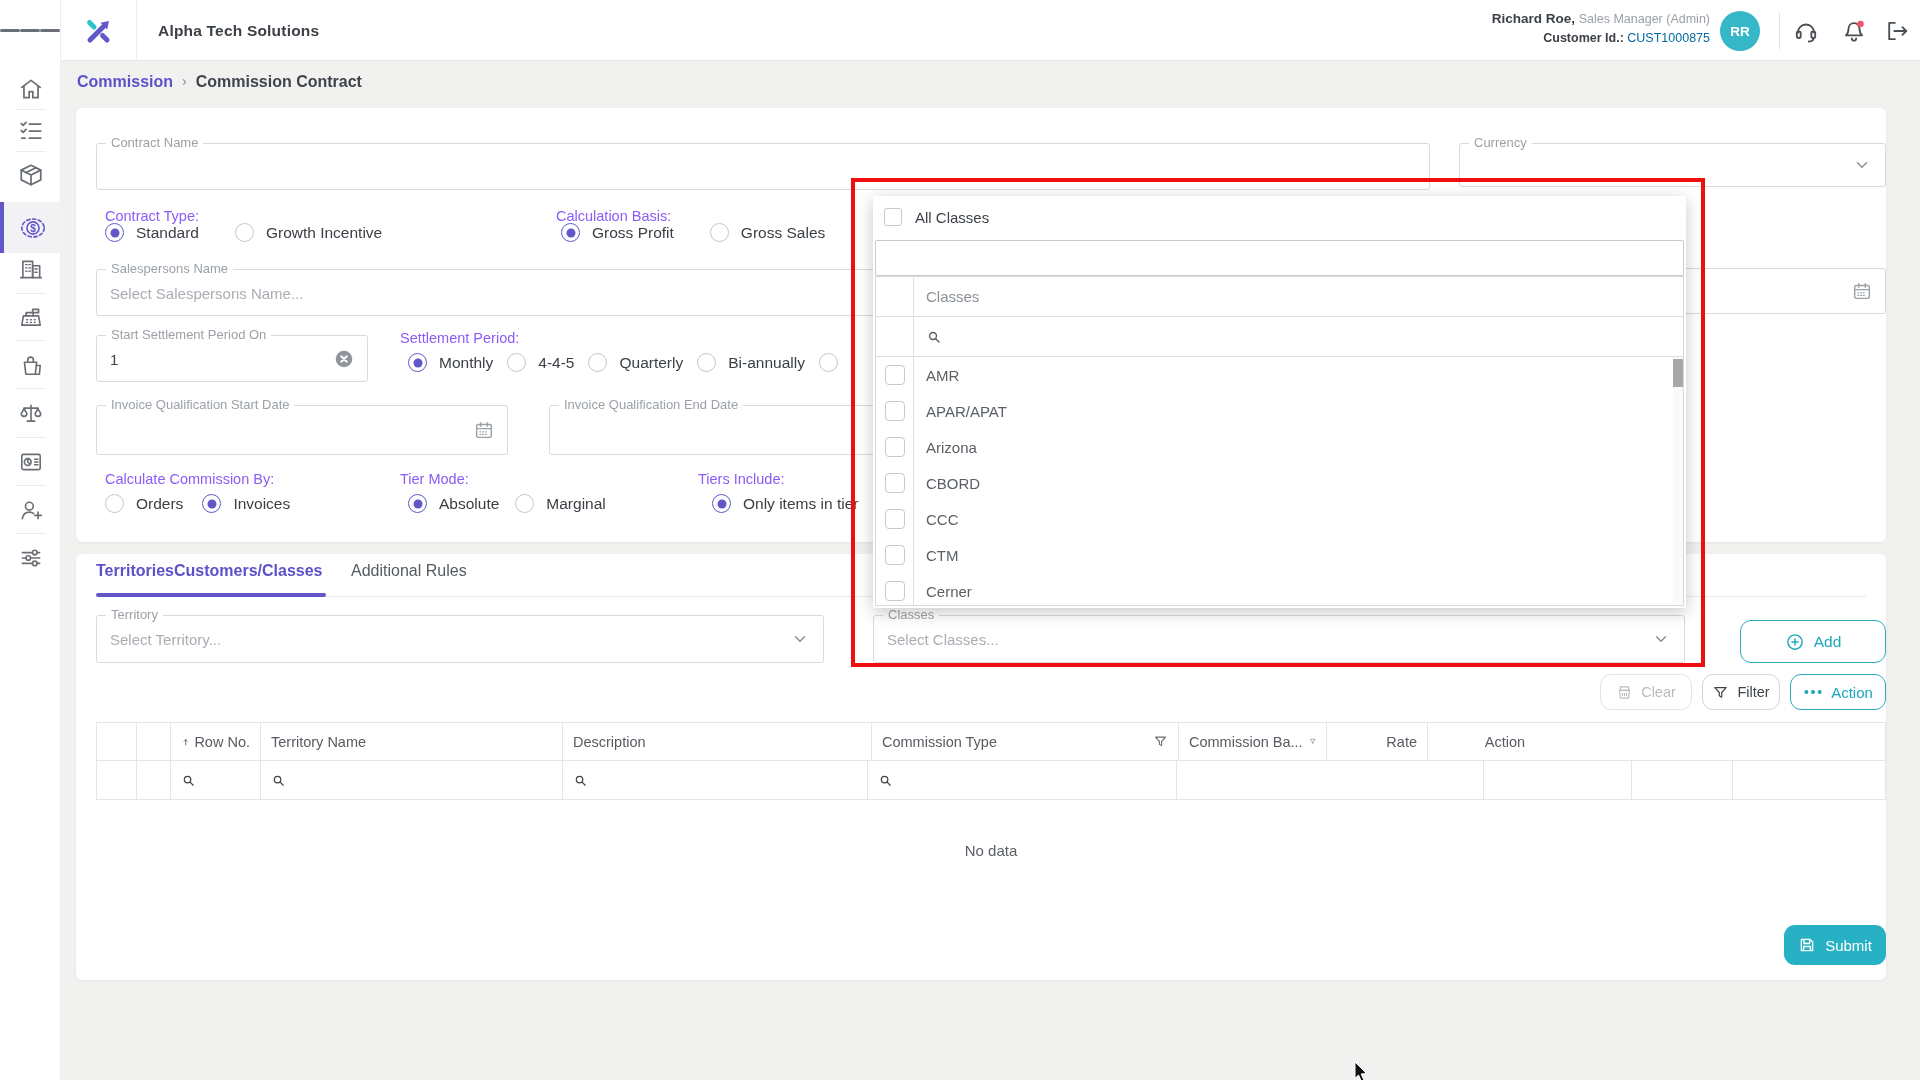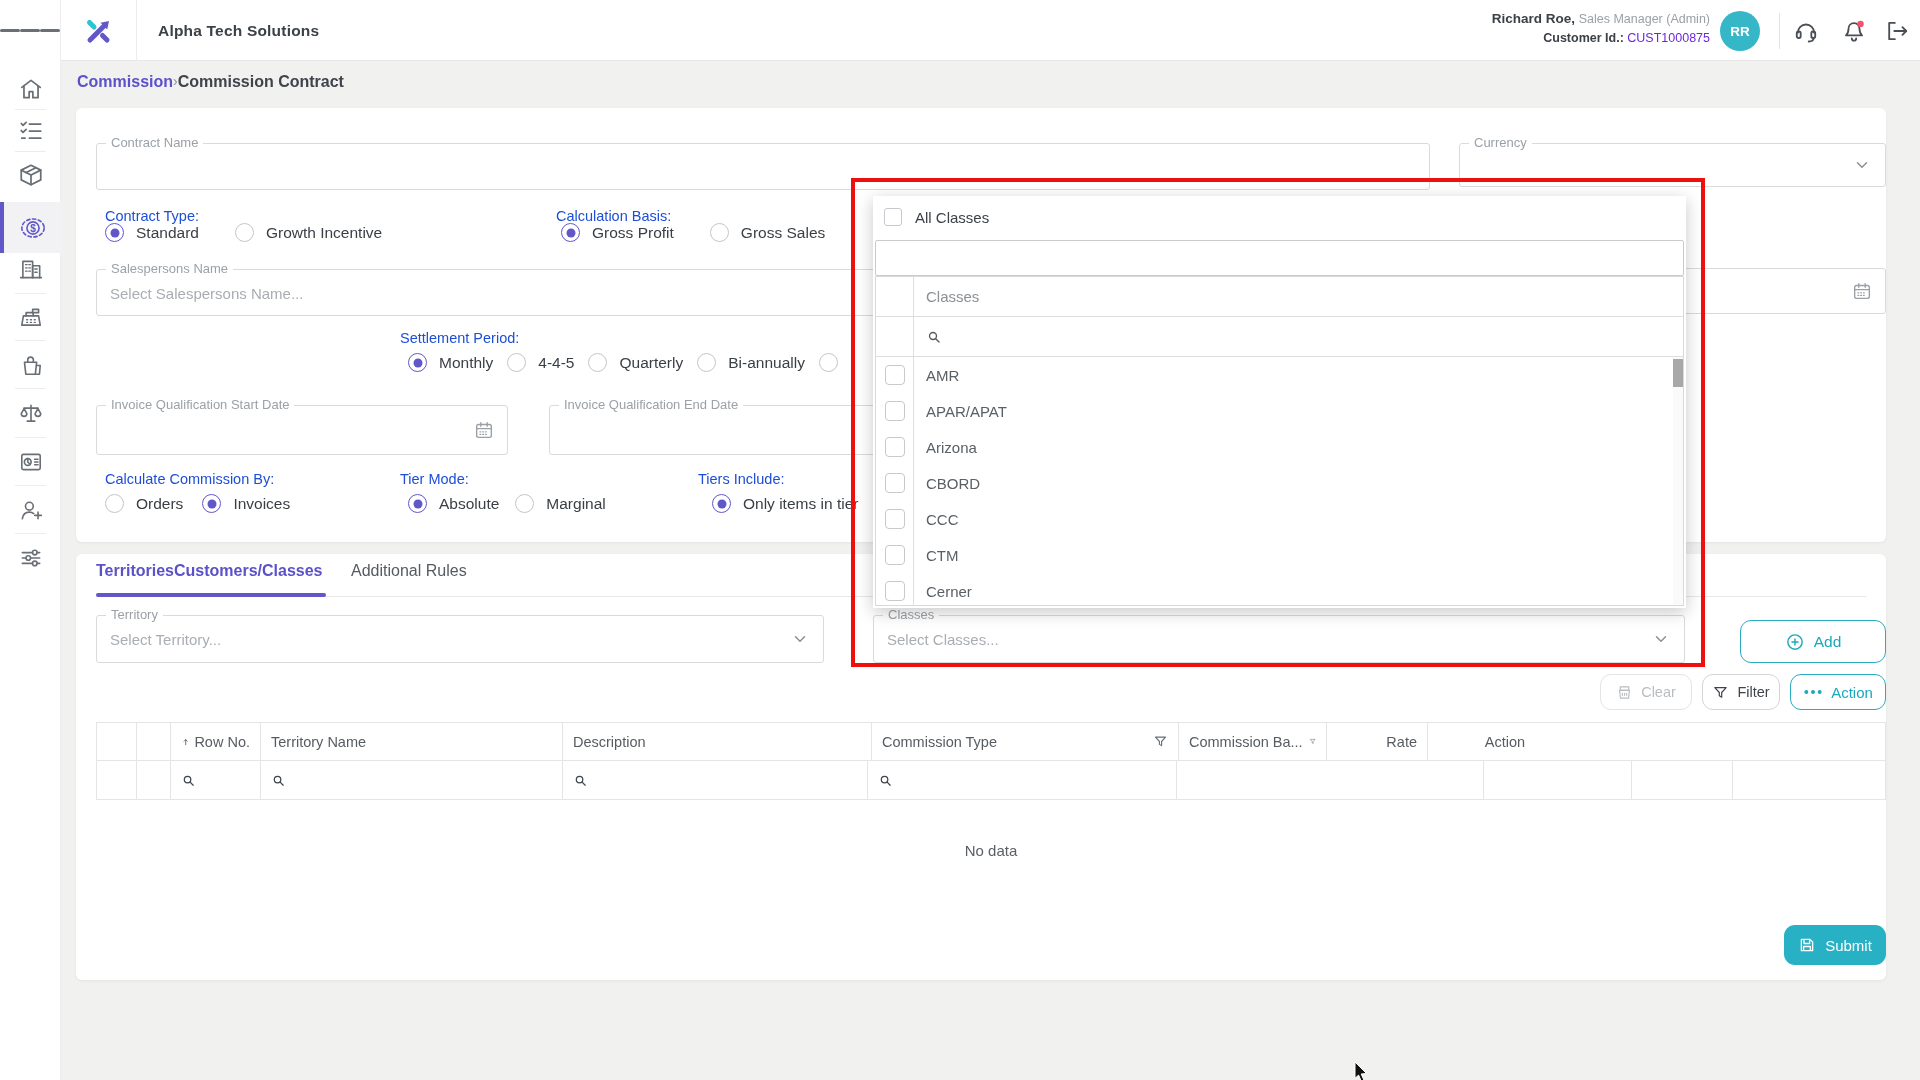--- a/index.html
+++ b/index.html
@@ -11,54 +11,54 @@
   .hamburger { position:absolute; left:0; top:0; width:61px; height:61px; border-right:1px solid #ededed; display:flex; align-items:center; justify-content:center; cursor:pointer; background:#fff; border-top:none; border-bottom:none; border-left:none;}
   .hamburger span { display:block; width:26px; height:2.5px; background:#6a6f75; border-radius:2px; margin:3px 0; }
   .logo-box { position:absolute; left:61px; top:0; width:76px; height:61px; border-right:1px solid #ededed; display:flex; align-items:center; justify-content:center; }
   .app-title { position:absolute; left:158px; top:0; height:61px; display:flex; align-items:center; font-size:15.5px; font-weight:700; color:#3c4147; letter-spacing:.2px; }
   .user-block { position:absolute; right:210px; top:9px; text-align:right; line-height:1.5; }
   .user-line1 { font-size:13.5px; }
   .user-name { font-weight:700; color:#3c4147; }
   .user-role { color:#9aa0a6; font-size:12.5px; }
   .user-line2 { font-size:12.5px; }
   .cust-label { font-weight:700; color:#3c4147; }
-  .cust-val { color:#6d28d9; }
+  .cust-val { color:#0369a1; }
   .avatar { position:absolute; left:1720px; top:11px; width:40px; height:40px; border-radius:50%; background:#35b7c8; color:#fff; font-size:13.5px; font-weight:700; display:flex; align-items:center; justify-content:center; }
   .hdr-div { position:absolute; left:1779px; top:13px; width:1px; height:36px; background:#e2e2e2; }
   .hdr-icon { position:absolute; top:18px; width:26px; height:26px; color:#4a4f55; cursor:pointer; background:none; border:none; }
   .hdr-icon svg { width:26px; height:26px; }
 
   
   .sidebar { position:absolute; left:0; top:61px; width:61px; height:1019px; background:#fff; z-index:45; border-right:1px solid #ededed; }
   .side-item { position:absolute; left:0; width:61px; height:40px; display:flex; align-items:center; justify-content:center; color:#6a6f75; cursor:pointer; background:none; border:none; }
   .side-item svg { width:26px; height:26px; }
   .side-item.active { height:51px; background:#f2f2f5; border-left:4px solid #6157c8; color:#6157c8; }
   .side-div { position:absolute; left:15px; width:31px; height:1px; background:#ececec; }
 
   
-  .breadcrumb { position:absolute; left:77px; top:73px; font-size:16px; z-index:5; display:flex; align-items:flex-start;}
+  .breadcrumb { position:absolute; left:77px; top:73px; font-size:16px; z-index:5; display:flex; gap:9px; align-items:flex-start;}
   .bc-link { color:#5b51c8; font-weight:600; text-decoration:none; cursor:pointer; }
   .bc-sep { color:#8a9096; font-size:14px; }
   .bc-current { color:#3f444b; font-weight:600; }
 
   .card { position:absolute; background:#fff; border-radius:6px; box-shadow:0 1px 3px rgba(0,0,0,.06); }
   .card1 { left:76px; top:108px; width:1810px; height:434px; }
   .card2 { left:76px; top:554px; width:1810px; height:426px; }
 
   
   .ffield { position:absolute; border:1px solid #d8dadc; border-radius:3px; background:#fff; }
   .ffield .fl { position:absolute; top:-9px; left:9px; background:#fff; padding:0 5px; font-size:13px; color:#9ba1a7; white-space:nowrap; }
   .fval { position:absolute; left:13px; top:50%; transform:translateY(-50%); font-size:15px; color:#3c4147; }
   .fph { color:#a9adb3; }
   .f-icon { position:absolute; right:12px; top:50%; transform:translateY(-50%); color:#9aa0a6; width:22px; height:22px; }
   .f-icon svg { width:22px; height:22px; }
   .chev { position:absolute; right:14px; top:50%; transform:translateY(-50%); color:#8a9096; width:18px; height:18px; }
   .chev svg { width:18px; height:18px; }
 
-  .glabel { position:absolute; font-size:14.5px; color:#1d4ed8; white-space:nowrap; }
+  .glabel { position:absolute; font-size:14.5px; color:#8b5cf6; white-space:nowrap; }
   .radio-row { position:absolute; display:flex; align-items:center; }
   .ropt { display:flex; align-items:center; cursor:pointer; }
   .radio { width:19px; height:19px; border-radius:50%; border:1.5px solid #c3c6c9; background:#fff; position:relative; flex:none; }
   .radio.sel { border-color:#6157c8; }
   .radio.sel::after { content:''; position:absolute; left:50%; top:50%; transform:translate(-50%,-50%); width:9px; height:9px; border-radius:50%; background:#6157c8; }
   .rlabel { margin-left:12px; font-size:15.5px; color:#3a3f45; white-space:nowrap; }
 
   
   .tab { position:absolute; top:8px; font-size:16px; background:none; border:none; cursor:pointer; white-space:nowrap; }
   .tab.active { color:#5b51c8; font-weight:600; }
@@ -318,20 +318,28 @@
   </div>
 
   <div class="ffield" style="left:1383px;top:160px;width:427px;height:46px">
     <span class="f-icon"><svg viewBox="0 0 24 24" fill="none" stroke="currentColor" stroke-width="1.5" stroke-linecap="round" stroke-linejoin="round">
           <rect x="4" y="6" width="16" height="14" rx="2"></rect>
           <path d="M4 10.5h16M8.5 4v4M15.5 4v4"></path>
           <path d="M7.5 14h1M10.5 14h1M13.5 14h1M7.5 16.8h1M10.5 16.8h1M13.5 16.8h1" stroke-width="1.2"></path>
         </svg></span>
   </div>
 
+  <div class="ffield" style="left:20px;top:227px;width:272px;height:47px">
+    <label class="fl">Start Settlement Period On</label>
+    <span class="fval">1</span>
+    <span class="f-icon"><svg viewBox="0 0 24 24">
+          <circle cx="12" cy="12" r="9" fill="#8f959b"></circle>
+          <path d="M9 9l6 6M15 9l-6 6" stroke="#fff" stroke-width="2" stroke-linecap="round"></path>
+        </svg></span>
+  </div>
 
   <div class="glabel" style="left:324px;top:222px">Settlement Period:</div>
   <div class="radio-row" style="left:332px;top:245px;gap:14px">
     <span class="ropt">
         <span class="radio sel"></span>
         <span class="rlabel">Monthly</span>
       </span>
     <span class="ropt">
         <span class="radio"></span>
         <span class="rlabel">4-4-5</span>

